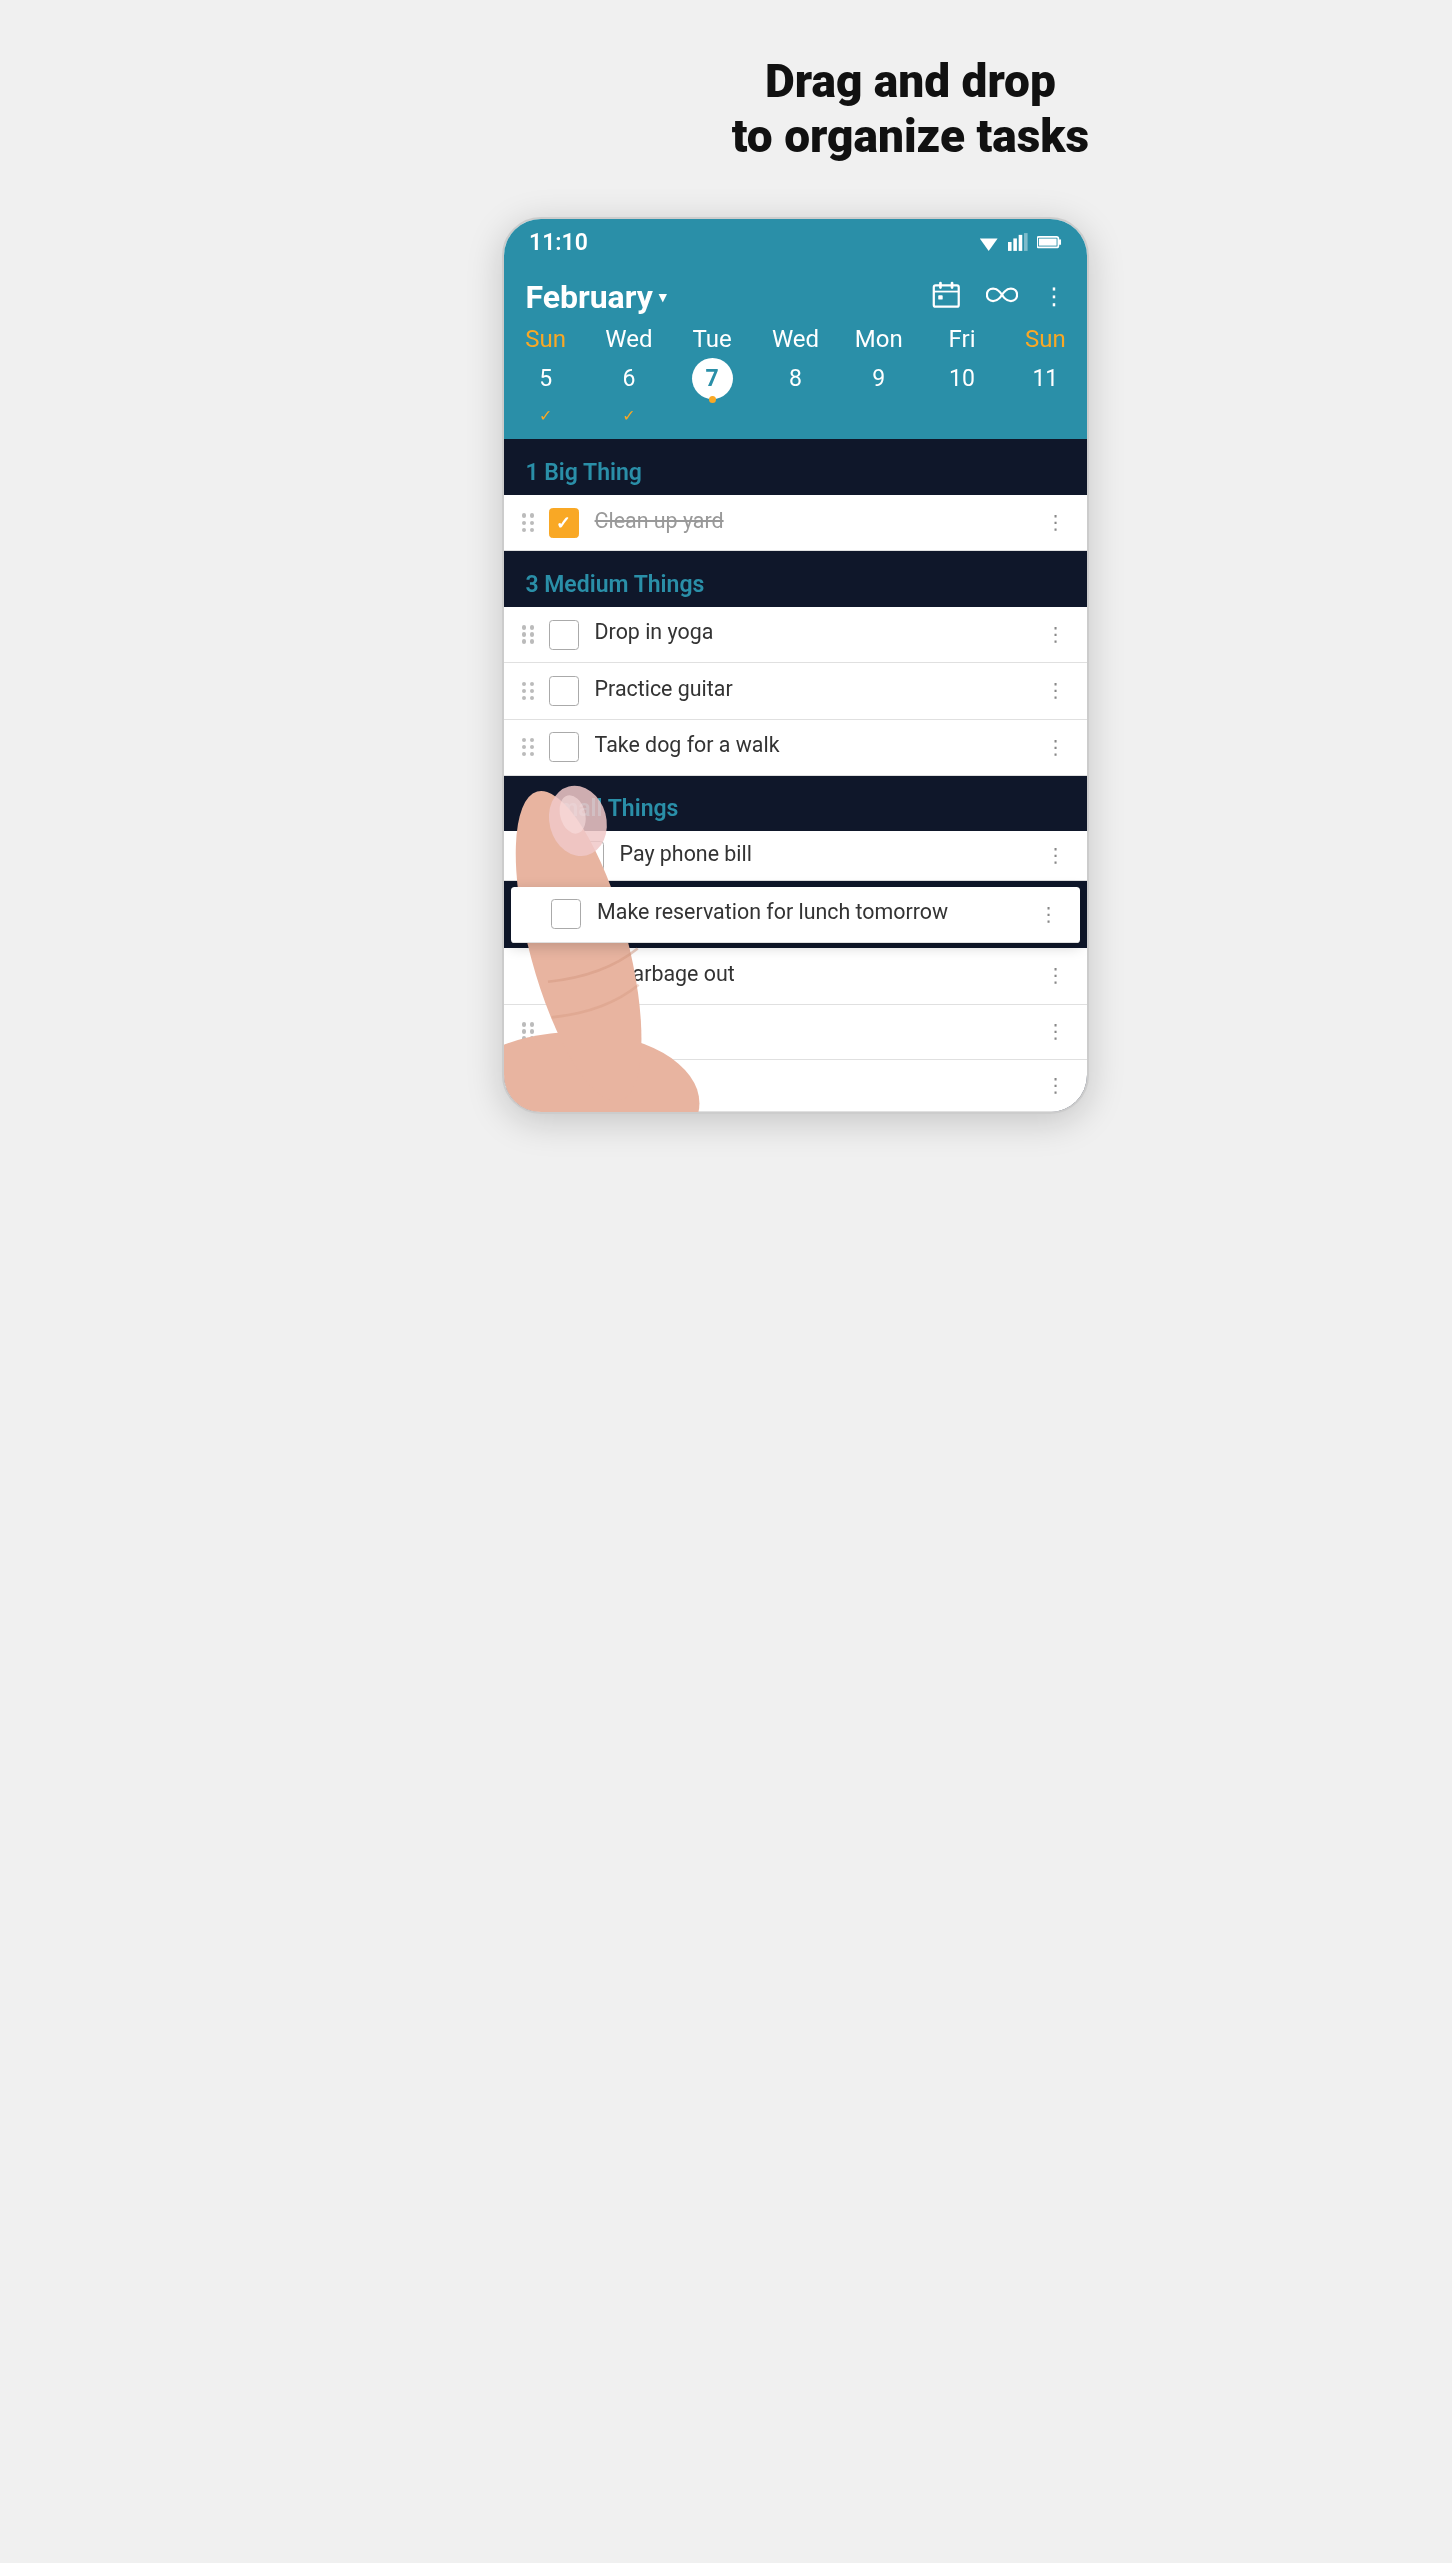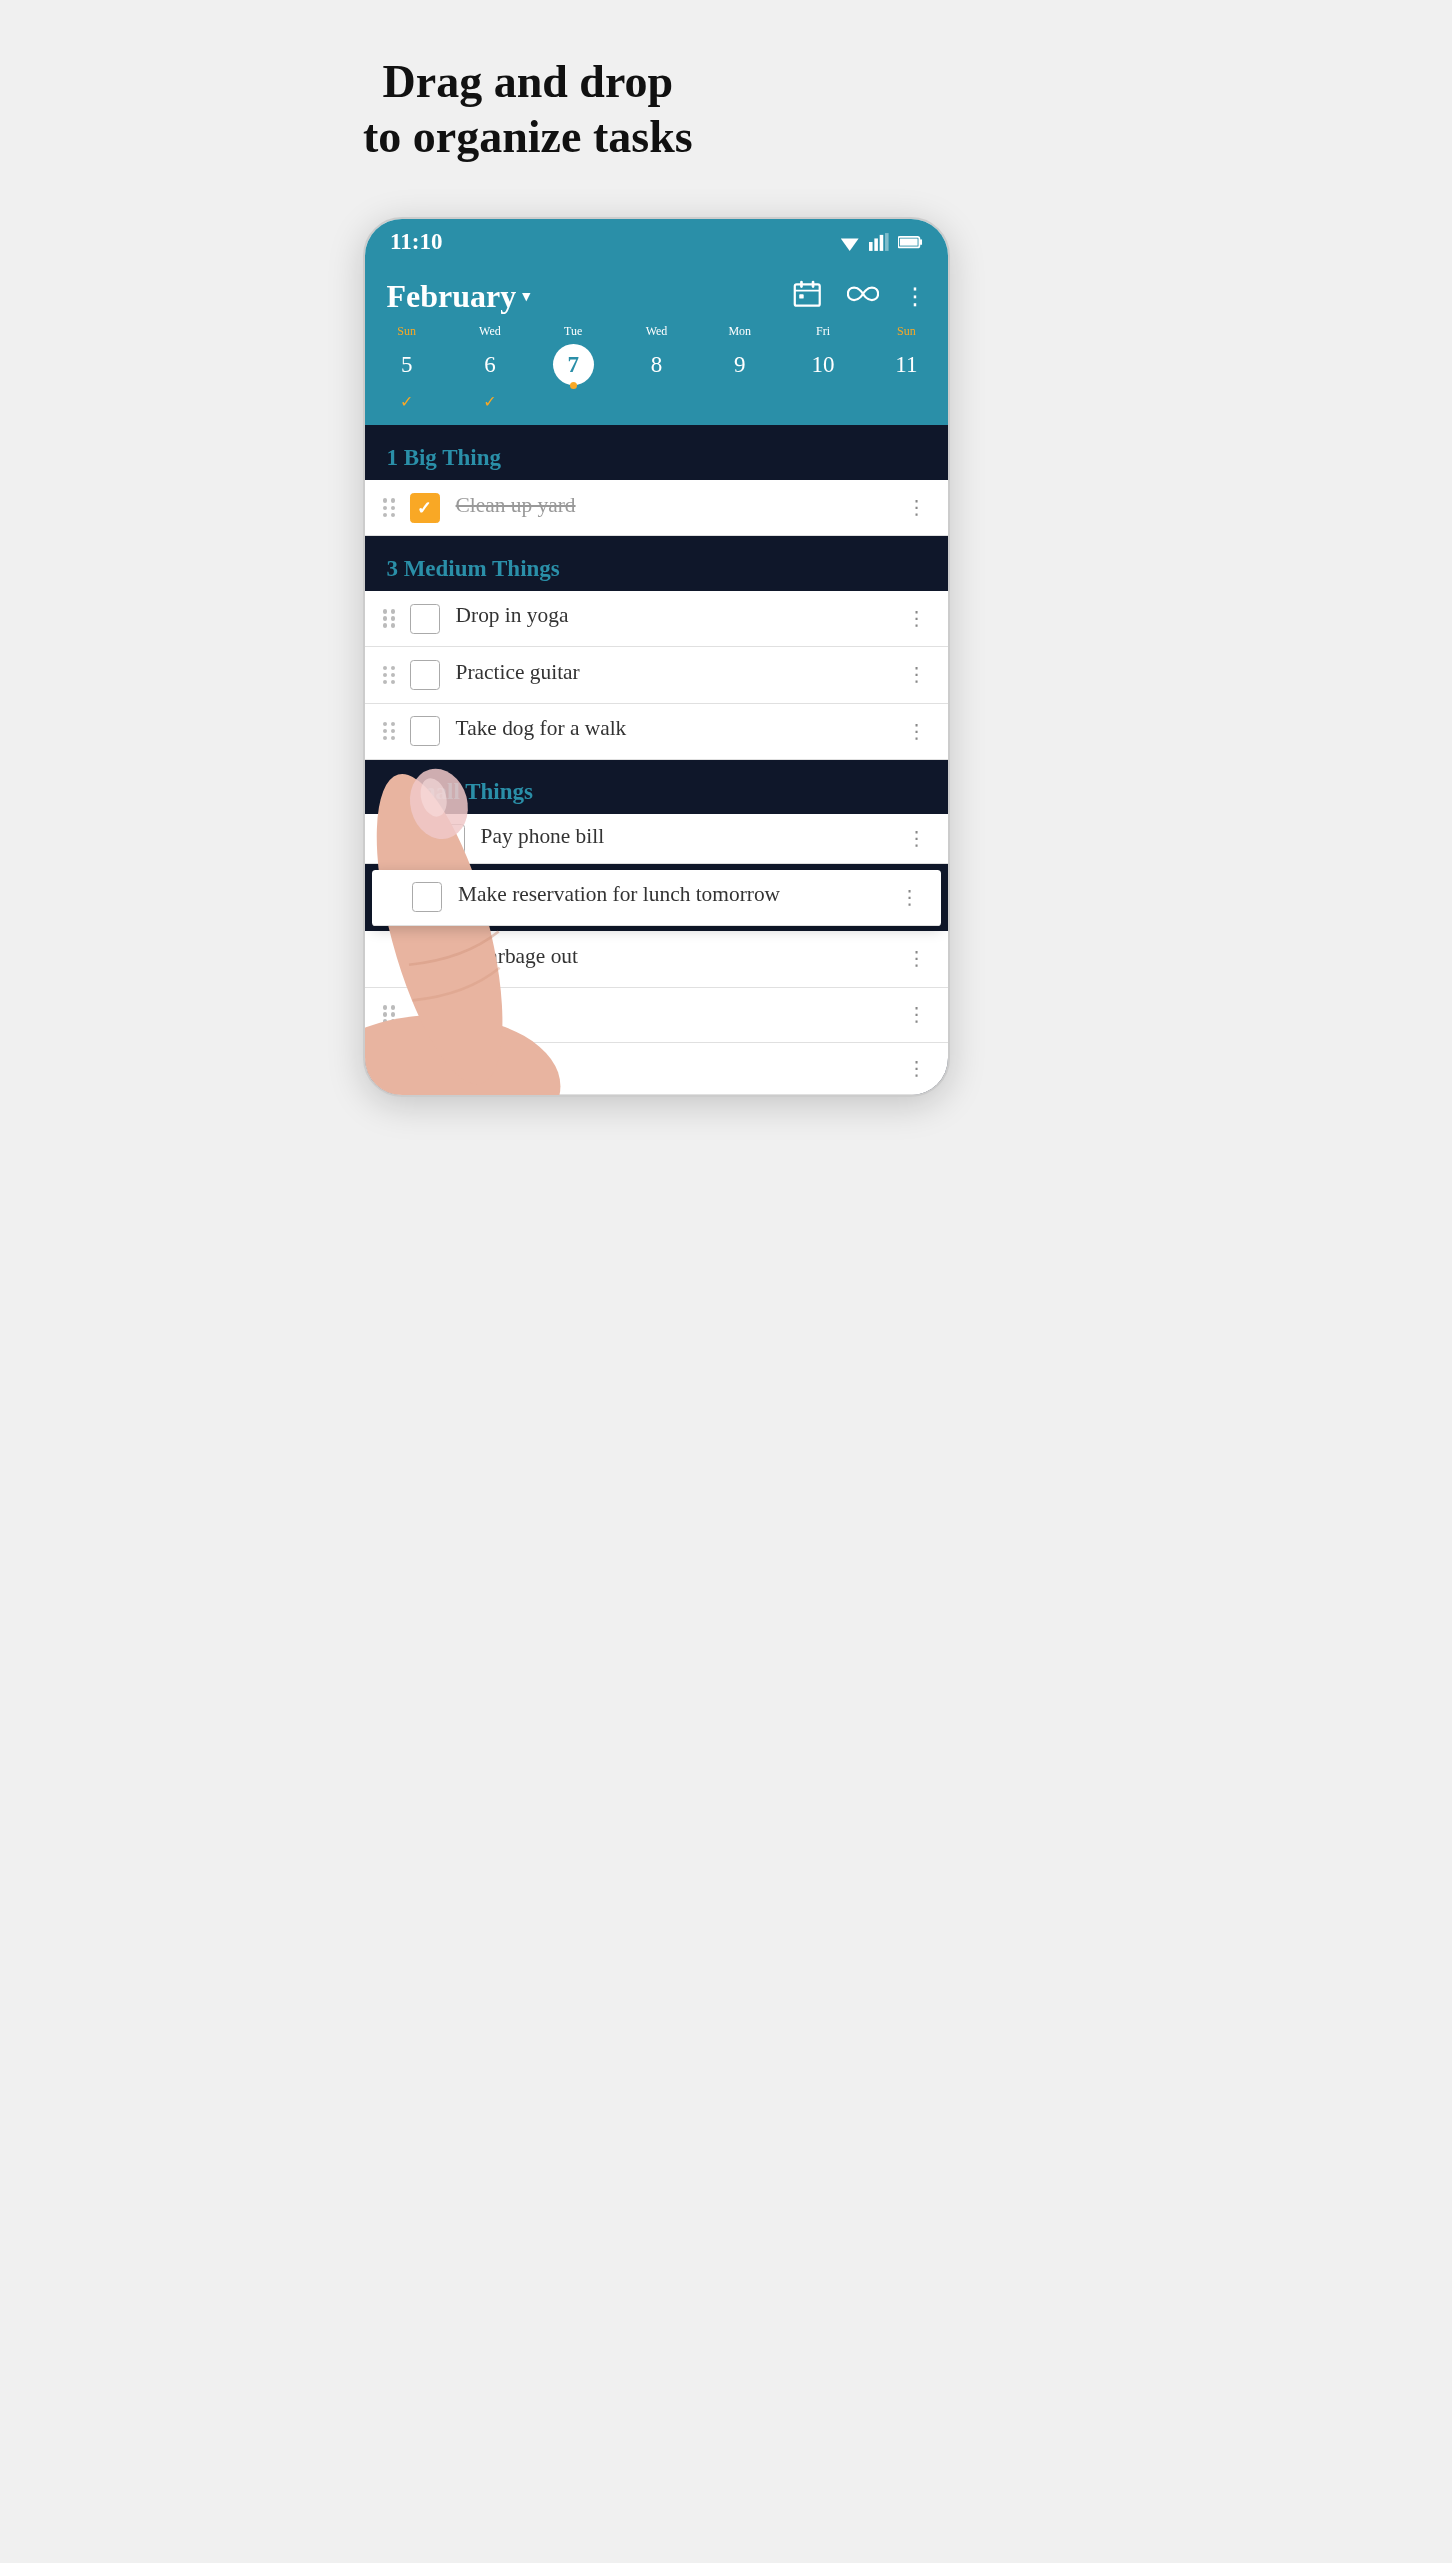--- a/index.html
+++ b/index.html
@@ -11,22 +11,21 @@
       align-items: flex-start;
       min-height: 100vh;
       font-family: 'Roboto', Arial, sans-serif;
       padding: 18px 0;
     }
 
     .page-wrapper {
       width: 726px;
       display: flex;
       flex-direction: column;
-      align-items: flex-start;
-      font-family: Liberation Serif, serif;
+      align-items: flex-end;
     }
 
     .headline {
       font-size: 46px;
       font-weight: 900;
       color: #111;
       text-align: center;
       line-height: 1.2;
       margin: 36px 0 53px 0;
     }
@@ -111,21 +110,21 @@
 
     .cal-day {
       flex: 1;
       display: flex;
       flex-direction: column;
       align-items: center;
       gap: 5.3px;
     }
 
     .cal-day-name {
-      font-size: 12px;
+      font-size: 24px;
       font-weight: 400;
       color: #fff;
     }
 
     .cal-day-name.weekend {
       color: #f9a825;
     }
 
     .cal-day-num {
       font-size: 23px;

